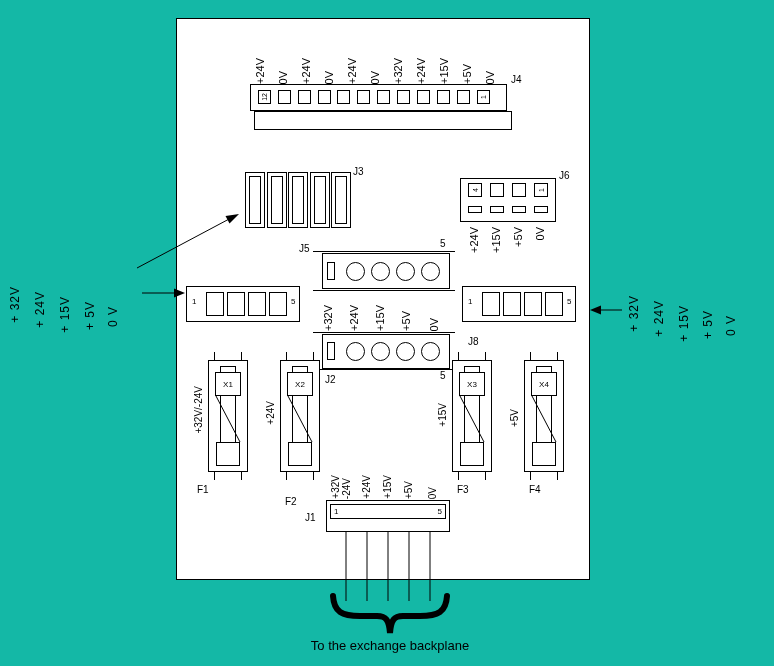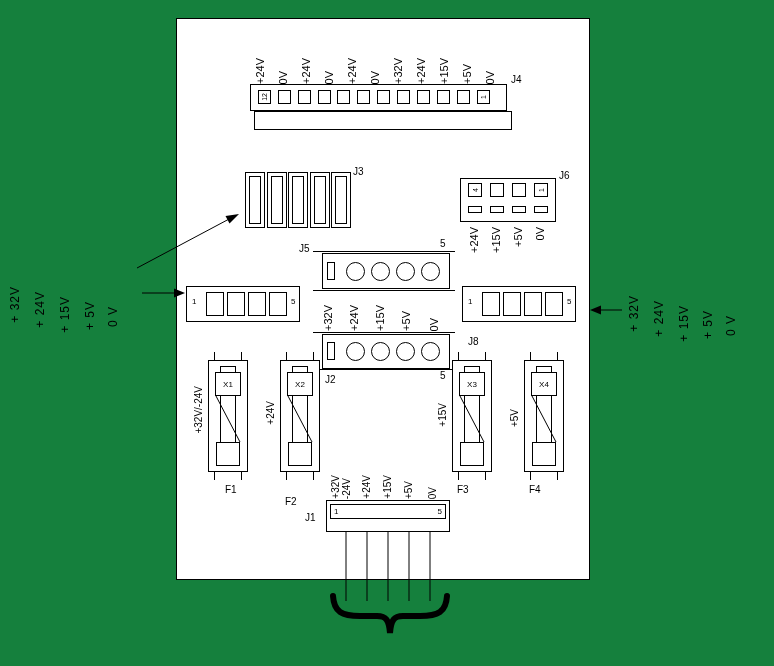--- a/index.html
+++ b/index.html
@@ -1,16 +1,16 @@
 <!DOCTYPE html>
 <html><head>
 <meta charset="utf-8">
 <style>
   html,body{margin:0;padding:0;background:#fff;}
-  .canvas{position:relative;width:774px;height:666px;background:#15803d;
+  .canvas{position:relative;width:774px;height:666px;background:#14b8a6;
           font-family:"Liberation Sans",sans-serif;color:#000;overflow:hidden;}
   .bx{position:absolute;border:1px solid #000;background:#fff;box-sizing:border-box;}
   .lbl{position:absolute;font-size:10px;line-height:12px;white-space:nowrap;}
   .lbl8{font-size:8px;line-height:9px;}
   .vtext{position:absolute;writing-mode:vertical-rl;transform:rotate(180deg);
          font-size:11px;line-height:14px;white-space:nowrap;}
   .v10{font-size:10px;line-height:11px;}
   .v12{font-size:12px;line-height:15px;letter-spacing:1px;}
   .vnum{writing-mode:vertical-rl;transform:rotate(180deg);font-size:7px;line-height:9px;}
   .circ{position:absolute;width:19px;height:19px;border:1px solid #000;border-radius:50%;
@@ -154,21 +154,21 @@
 
   <div class="clip" style="left:214px;top:352px;width:28px;height:9px"></div>
   <div class="bx" style="left:208px;top:360px;width:40px;height:112px"></div>
   <div class="bx" style="left:220px;top:366px;width:16px;height:100px"></div>
   <div class="bx flexc" style="left:215px;top:372px;width:26px;height:24px">
       <span class="lbl8" style="position:static">X1</span>
     </div>
   <div class="bx" style="left:216px;top:442px;width:24px;height:24px"></div>
   <div class="clip" style="left:214px;top:471px;width:28px;height:9px"></div>
   <div class="vtext v10" style="left:193px;top:386px">+32V/-24V</div>
-  <div class="lbl" style="left:225px;top:484px">F1</div>
+  <div class="lbl" style="left:197px;top:484px">F1</div>
 
   <div class="clip" style="left:286px;top:352px;width:28px;height:9px"></div>
   <div class="bx" style="left:280px;top:360px;width:40px;height:112px"></div>
   <div class="bx" style="left:292px;top:366px;width:16px;height:100px"></div>
   <div class="bx flexc" style="left:287px;top:372px;width:26px;height:24px">
       <span class="lbl8" style="position:static">X2</span>
     </div>
   <div class="bx" style="left:288px;top:442px;width:24px;height:24px"></div>
   <div class="clip" style="left:286px;top:471px;width:28px;height:9px"></div>
   <div class="vtext v10" style="left:265px;top:401px">+24V</div>
@@ -202,20 +202,21 @@
   <div class="vtext v10" style="left:382px;bottom:167px">+15V</div>
   <div class="vtext v10" style="left:403px;bottom:167px">+5V</div>
   <div class="vtext v10" style="left:427px;bottom:167px">0V</div>
   <div class="lbl" style="left:305px;top:512px">J1</div>
   <div class="bx" style="left:326px;top:500px;width:124px;height:32px"></div>
   <div class="bx" style="left:330px;top:504px;width:116px;height:15px;display:flex;justify-content:space-between;align-items:center;padding:0 3px">
     <span class="lbl8" style="position:static">1</span>
     <span class="lbl8" style="position:static">5</span>
   </div>
 
+  <div class="lbl cap" style="left:298px;top:640px;width:184px">To the exchange backplane</div>
 
   <svg class="overlay" width="774" height="666" viewBox="0 0 774 666">
     <g stroke="#000" fill="none" stroke-width="1">
       <line x1="137" y1="268" x2="231" y2="218"></line>
       <line x1="142" y1="293" x2="177" y2="293"></line>
       <line x1="599" y1="310" x2="622" y2="310"></line>
       <line x1="216" y1="396" x2="240" y2="442"></line>
       <line x1="288" y1="396" x2="312" y2="442"></line>
       <line x1="460" y1="396" x2="484" y2="442"></line>
       <line x1="532" y1="396" x2="556" y2="442"></line>

